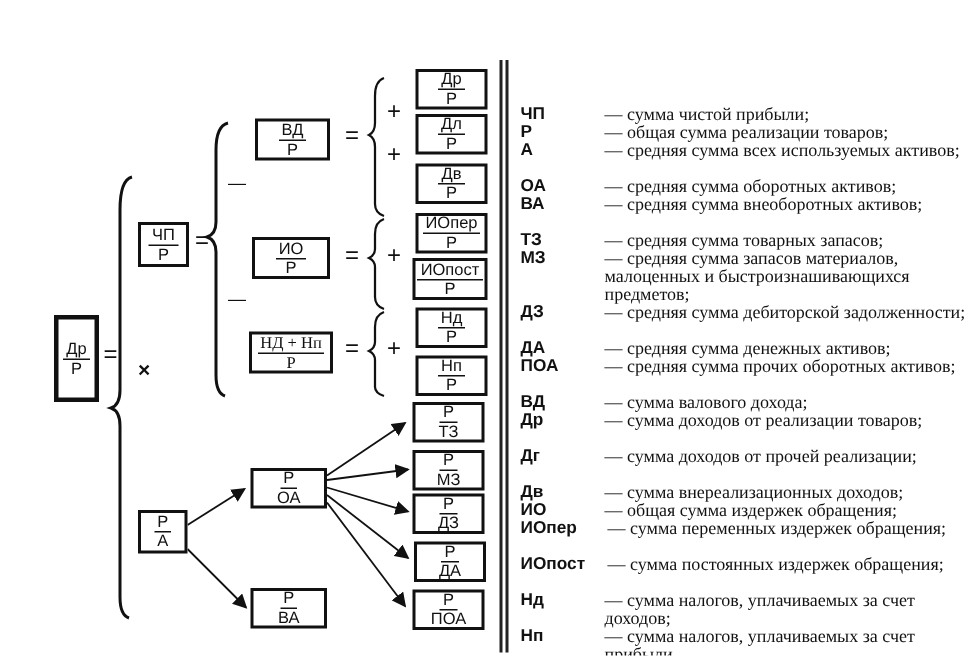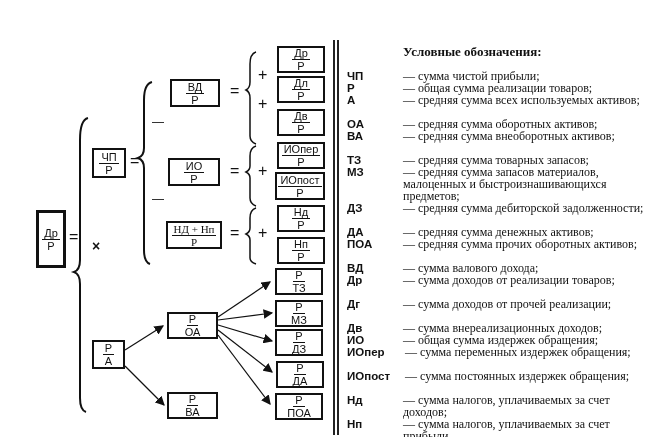--- a/index.html
+++ b/index.html
@@ -150,21 +150,20 @@
     <span class="den">ДА</span>
   </div>
   <div class="box" style="left:275px;top:393px;width:48px;height:27px;">
     <span class="num">Р</span>
     <span class="den">ПОА</span>
   </div>
 
   <div class="vline" style="left:333px;"></div>
   <div class="vline" style="left:337px;"></div>
 
-  <div class="legend-title">Условные обозначения:</div>
   <div id="legend-rows">
       <div class="leg-row" style="top: 70px;">
         <span class="leg-abbr">ЧП</span>
         <span class="leg-desc">— сумма чистой прибыли;</span>
       </div>
       <div class="leg-row" style="top: 82px;">
         <span class="leg-abbr">Р</span>
         <span class="leg-desc">— общая сумма реализации товаров;</span>
       </div>
       <div class="leg-row" style="top: 94px;">

